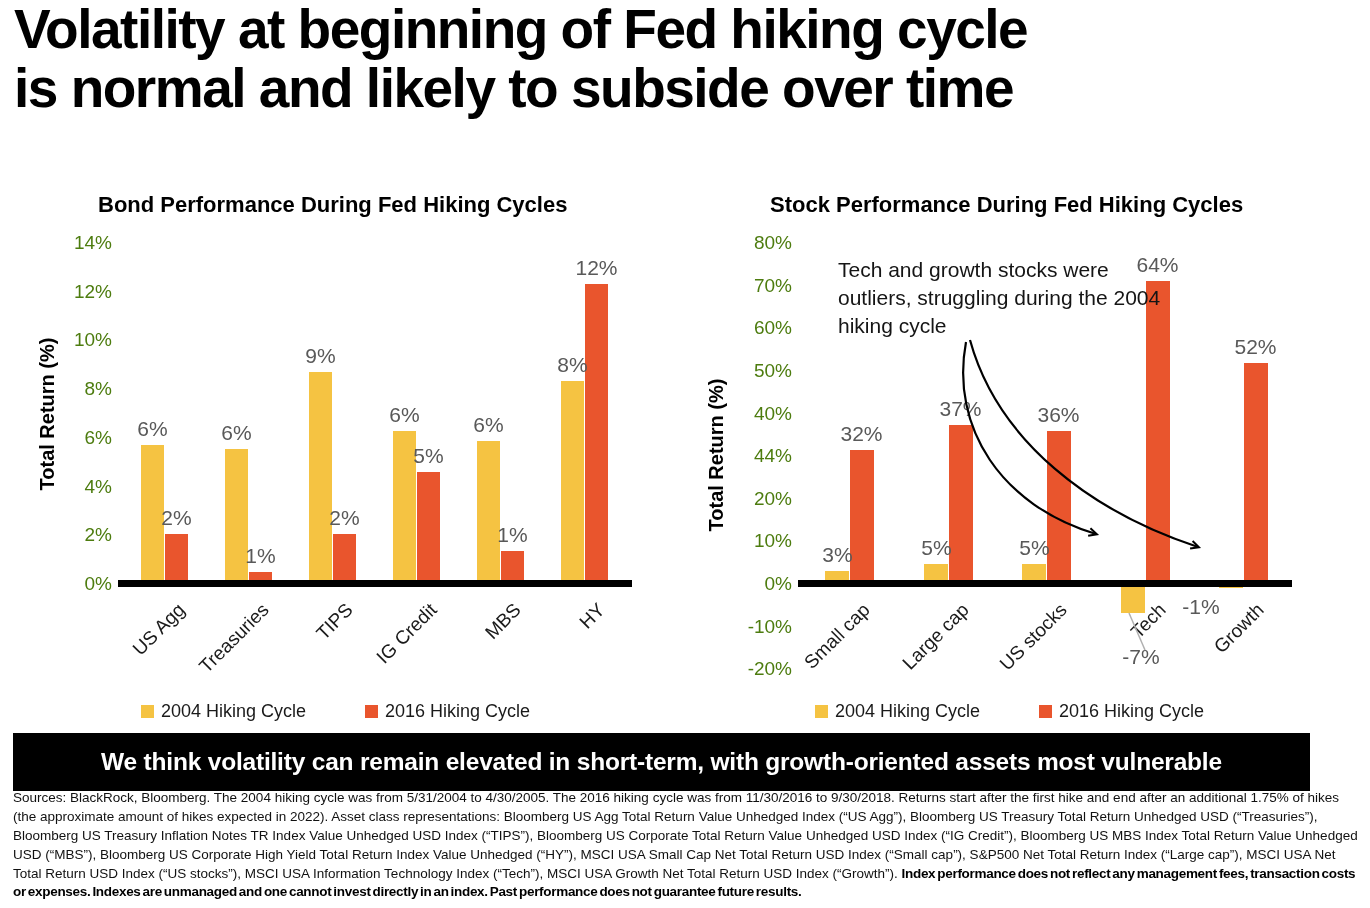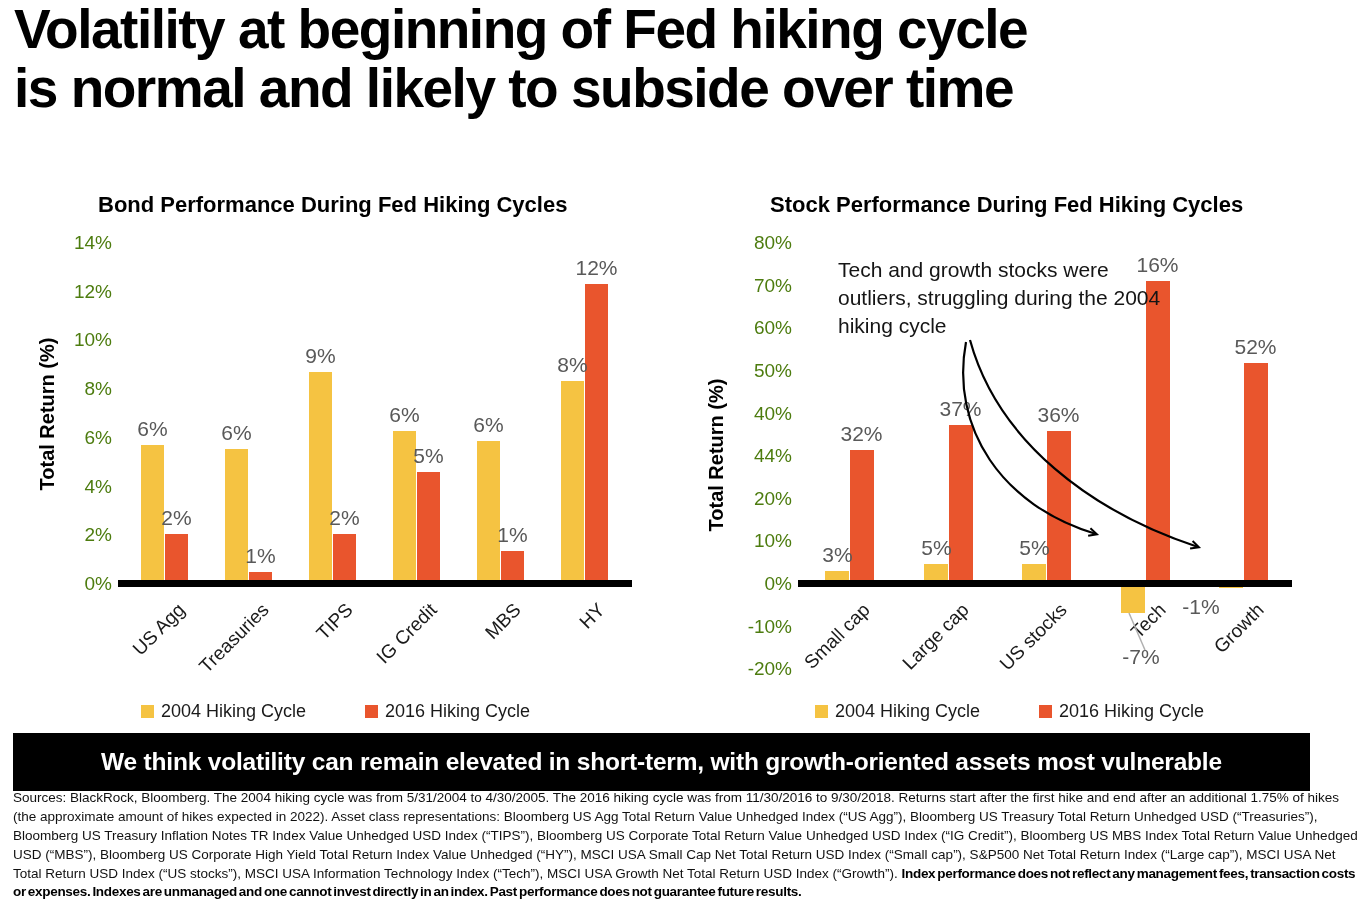--- a/index.html
+++ b/index.html
@@ -123,21 +123,21 @@
       <div class="bar" style="left: 1244px; width: 24px; top: 363.228px; height: 220.772px; background: rgb(233, 85, 45);"></div>
       <div class="baseline" style="left: 798px; width: 494px; top: 580px;"></div>
       <div class="dlabel" style="left: 837.5px; top: 555.214px;">3%</div>
       <div class="dlabel" style="left: 936.5px; top: 547.542px;">5%</div>
       <div class="dlabel" style="left: 1034.5px; top: 547.969px;">5%</div>
       <div class="dlabel" style="left: 1141px; top: 657px;">-7%</div>
       <div class="dlabel" style="left: 1201px; top: 607px;">-1%</div>
       <div class="dlabel" style="left: 861.5px; top: 433.747px;">32%</div>
       <div class="dlabel" style="left: 960.5px; top: 409.454px;">37%</div>
       <div class="dlabel" style="left: 1058.5px; top: 414.568px;">36%</div>
-      <div class="dlabel" style="left: 1157.5px; top: 265.398px;">16%</div>
+      <div class="dlabel" style="left: 1157.5px; top: 265.398px;">64%</div>
       <div class="dlabel" style="left: 1255.5px; top: 347.228px;">52%</div>
       <div class="x-cat" style="left: 659px; top: 599px;">Small cap</div>
       <div class="x-cat" style="left: 758px; top: 599px;">Large cap</div>
       <div class="x-cat" style="left: 856px; top: 599px;">US stocks</div>
       <div class="x-cat" style="left: 955px; top: 599px;">Tech</div>
       <div class="x-cat" style="left: 1053px; top: 599px;">Growth</div>
     </div>
 
   <div class="annotation">Tech and growth stocks were outliers, struggling during the 2004 hiking cycle</div>
 

